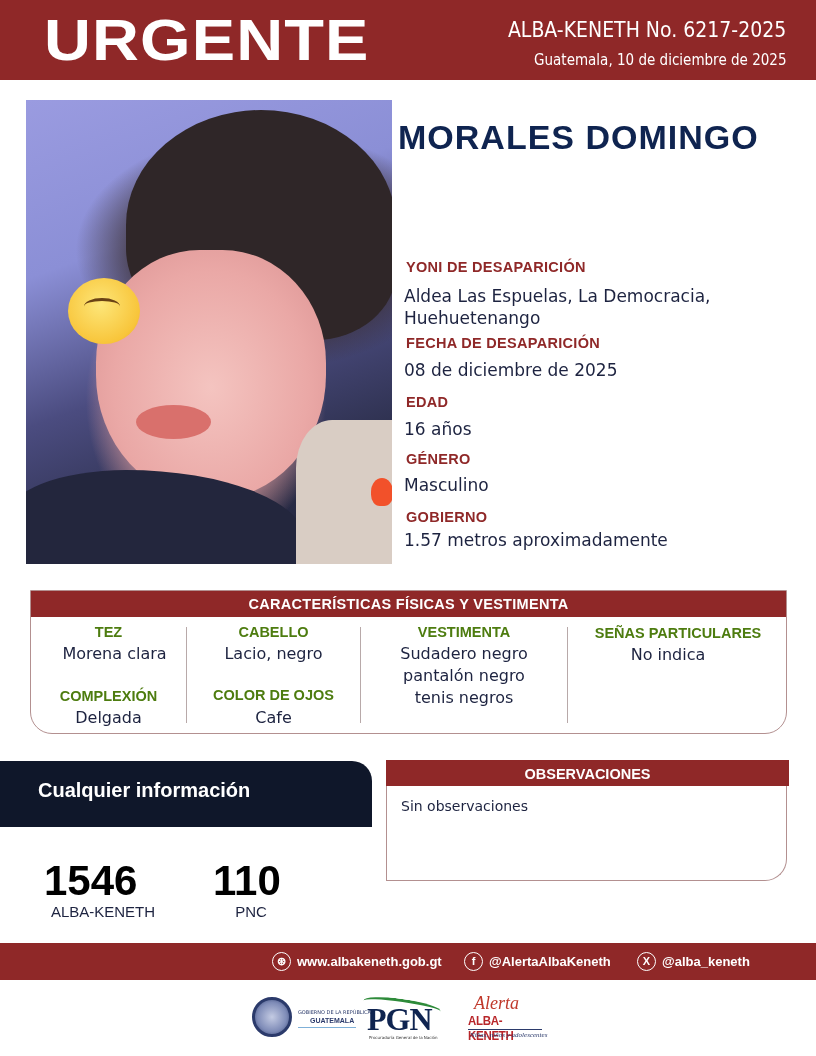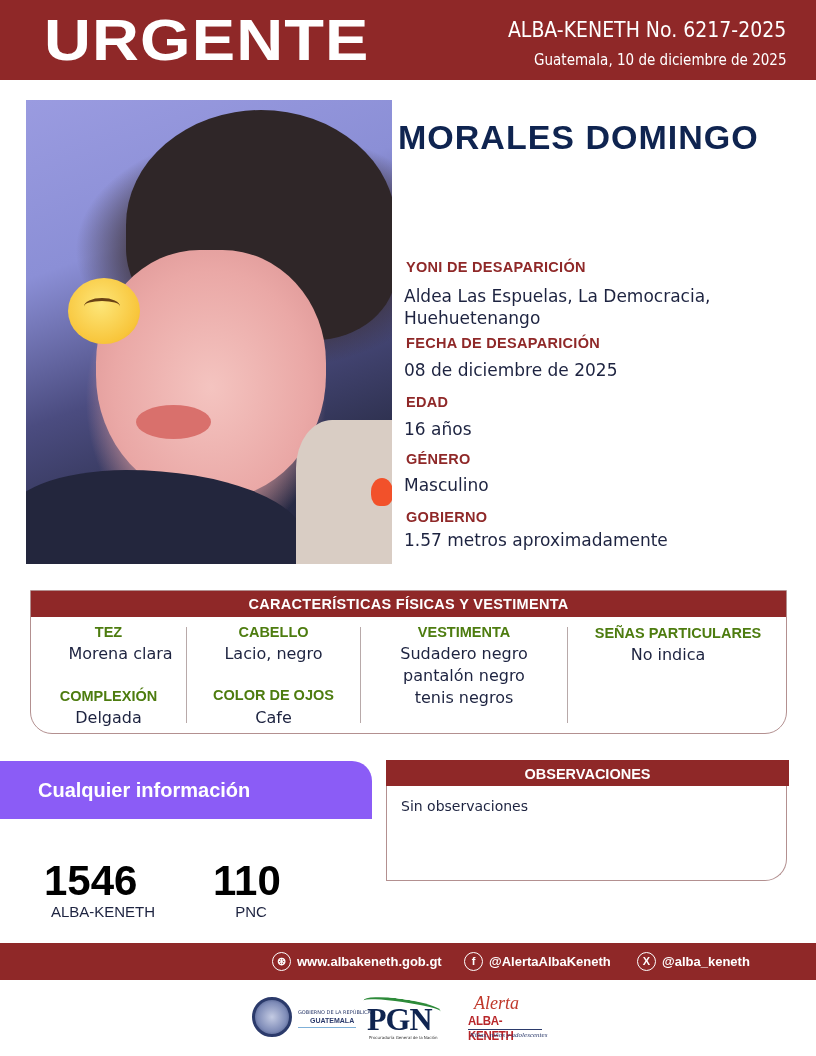--- a/index.html
+++ b/index.html
@@ -36,21 +36,21 @@
     .field-value { position: absolute; left: 404px; font-size: 17px; color: #1d2340; line-height: 22px; }
 
     
     .char-box { position: absolute; left: 30px; top: 590px; width: 757px; height: 144px; border: 1px solid #b39090; border-radius: 0 0 22px 22px; }
     .char-head { position: absolute; left: 0; top: 0; width: 100%; height: 26px; background: #8f2828; color: #fff; text-align: center; font-family: "Liberation Sans", sans-serif; font-weight: bold; font-size: 14.5px; line-height: 27px; letter-spacing: 0.3px; }
     .col-divider { position: absolute; top: 36px; width: 1px; height: 96px; background: #b8a9a9; }
     .c-label { position: absolute; text-align: center; font-family: "Liberation Sans", sans-serif; font-weight: bold; font-size: 14.5px; color: #4d7c0f; }
     .c-value { position: absolute; text-align: center; font-size: 16px; color: #1d2340; line-height: 22.5px; }
 
     
-    .contact-panel { position: absolute; left: 0; top: 761px; width: 372px; height: 58px; background: #8b5cf6; border-radius: 0 20px 0 0; }
+    .contact-panel { position: absolute; left: 0; top: 761px; width: 372px; height: 66px; background: #0f172a; border-radius: 0 20px 0 0; }
     .contact-text { position: absolute; left: 38px; top: 18px; font-family: "Liberation Sans", sans-serif; font-weight: bold; font-size: 20px; color: #ffffff; line-height: 22px; }
     .phone-num { position: absolute; top: 858px; font-family: "Liberation Sans", sans-serif; font-weight: 900; font-weight: bold; font-size: 42px; color: #000000; letter-spacing: 0px; line-height: 46px; }
     .phone-lbl { position: absolute; top: 903px; font-family: "Liberation Sans", sans-serif; font-size: 15px; color: #1d2340; text-align: center; }
 
     
     .obs-box { position: absolute; left: 386px; top: 760px; width: 401px; height: 121px; border: 1px solid #b39090; border-top: none; border-radius: 0 0 22px 0; }
     .obs-head { position: absolute; left: -1px; top: 0; width: 403px; height: 26px; background: #8f2828; color: #fff; text-align: center; font-family: "Liberation Sans", sans-serif; font-weight: bold; font-size: 14.5px; line-height: 28px; }
     .obs-text { position: absolute; left: 14px; top: 38px; font-size: 14px; color: #1d2340; }
 
     
@@ -109,21 +109,21 @@
 <div class="field-label" style="top:451px">GÉNERO</div>
 <div class="field-value" style="top:474px">Masculino</div>
 
 <div class="field-label" style="top:509px">GOBIERNO</div>
 <div class="field-value" style="top:529px">1.57 metros aproximadamente</div>
 
 <div class="char-box">
   <div class="char-head">CARACTERÍSTICAS FÍSICAS Y VESTIMENTA</div>
 
   <div class="c-label" style="left:0;width:155px;top:33px">TEZ</div>
-  <div class="c-value" style="left:12px;width:155px;top:52px">Morena clara</div>
+  <div class="c-value" style="left:6px;width:155px;top:52px">Morena clara</div>
   <div class="c-label" style="left:0;width:155px;top:97px">COMPLEXIÓN</div>
   <div class="c-value" style="left:0;width:155px;top:116px">Delgada</div>
 
   <div class="col-divider" style="left:155px"></div>
 
   <div class="c-label" style="left:156px;width:173px;top:33px">CABELLO</div>
   <div class="c-value" style="left:156px;width:173px;top:52px">Lacio, negro</div>
   <div class="c-label" style="left:156px;width:173px;top:96px">COLOR DE OJOS</div>
   <div class="c-value" style="left:156px;width:173px;top:116px">Cafe</div>
 

